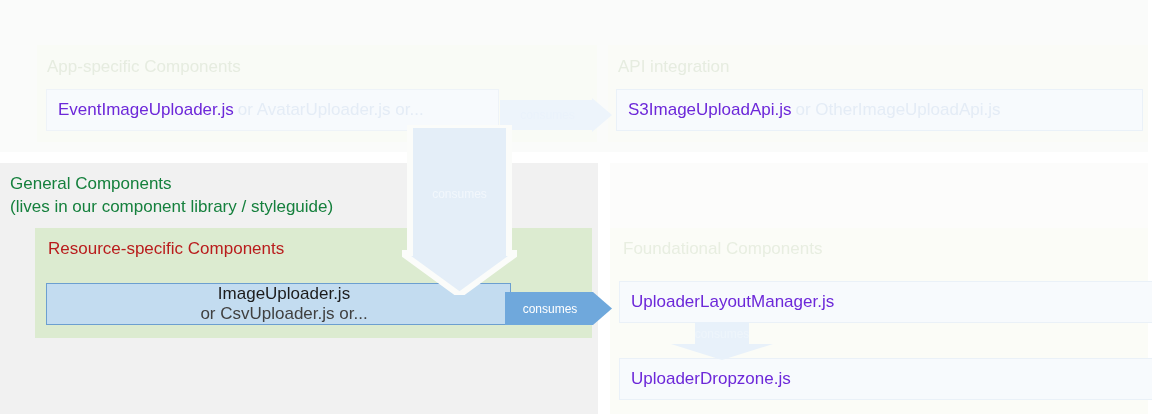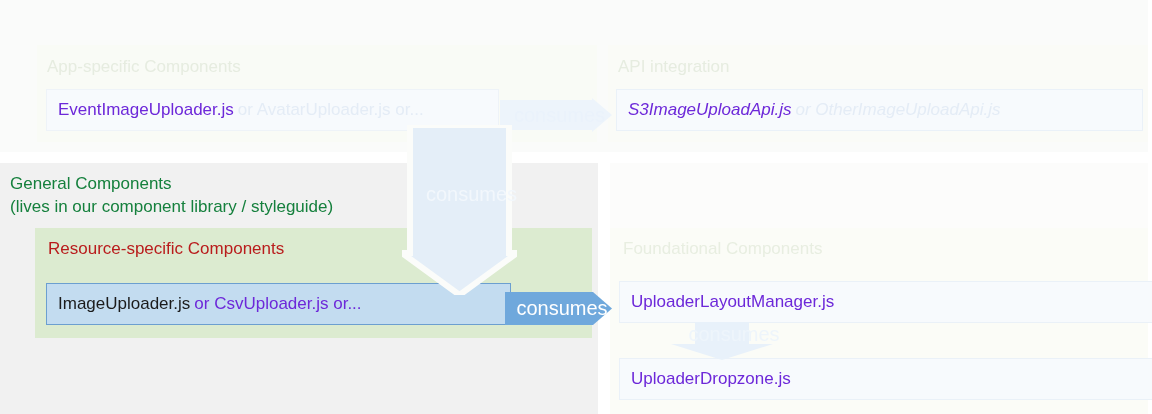--- a/index.html
+++ b/index.html
@@ -40,21 +40,21 @@
     display:flex;align-items:center;
     padding-left:11px;font-size:17px;
   }
   
   #event-node{
     left:46px;top:89px;width:453px;height:42px;
     background:#f7fafd;border:1px solid #eef3f8;
   }
   #s3-node{
     left:616px;top:89px;width:527px;height:42px;
-    background:#f7fafd;border:1px solid #eaf1f8;font-style:italic;
+    background:#f7fafd;border:1px solid #eaf1f8;
   }
   .faded-primary{color:#6d28d9;}
   .faded-secondary{color:#e4ecf6;}
   .sp{display:inline-block;width:4px;}
 
   
   #general-layer{
     left:0;top:163px;width:598px;height:251px;
     background:#f1f1f1;
   }
@@ -63,24 +63,24 @@
   }
   #resource-group{
     position:absolute;left:35px;top:228px;width:557px;height:110px;
     background:#dcebd0;
   }
   #resource-group-title{
     position:absolute;left:13px;top:11px;font-size:17px;color:#b91c1c;
   }
   #imageuploader-node{
     left:46px;top:283px;width:465px;height:42px;
-    background:#c3dcf0;border:1px solid #6c9fd0;
+    background:#c3dcf0;border:1px solid #6c9fd0;flex-direction:column;
   }
   .strong-primary{color:#1b1b1b;}
-  .strong-secondary{color:#6d28d9;}
+  .strong-secondary{color:#404040;}
 
   
   #foundational-layer{
     left:610px;top:163px;width:538px;height:251px;
     background:#fcfcfb;
   }
   #foundational-group{
     position:absolute;left:0px;top:65px;width:538px;height:186px;
     background:#fbfcf7;
   }
@@ -92,24 +92,23 @@
     background:#f7fafd;border:1px solid #eaf1f8;
   }
   #udz-node{
     left:619px;top:358px;width:628px;height:42px;
     background:#f7fafd;border:1px solid #eaf1f8;
   }
 
   
   .arrow{position:absolute;}
   .arrow-label{
-    position:absolute;font-size:20px;
+    position:absolute;font-size:12px;
     display:flex;align-items:center;justify-content:center;
     pointer-events:none;
-    padding-left:12px;
   }
 
   
   #arrow-app-to-api{left:500px;top:98px;width:112px;height:34px;}
   #arrow-app-to-api-label{left:500px;top:98px;width:95px;height:34px;color:#eaf2fb;}
 
   
   #arrow-app-to-image{left:402px;top:125px;width:115px;height:170px;}
   #arrow-app-to-image-label{left:402px;top:182px;width:115px;height:24px;color:#f2f7fc;}
 

